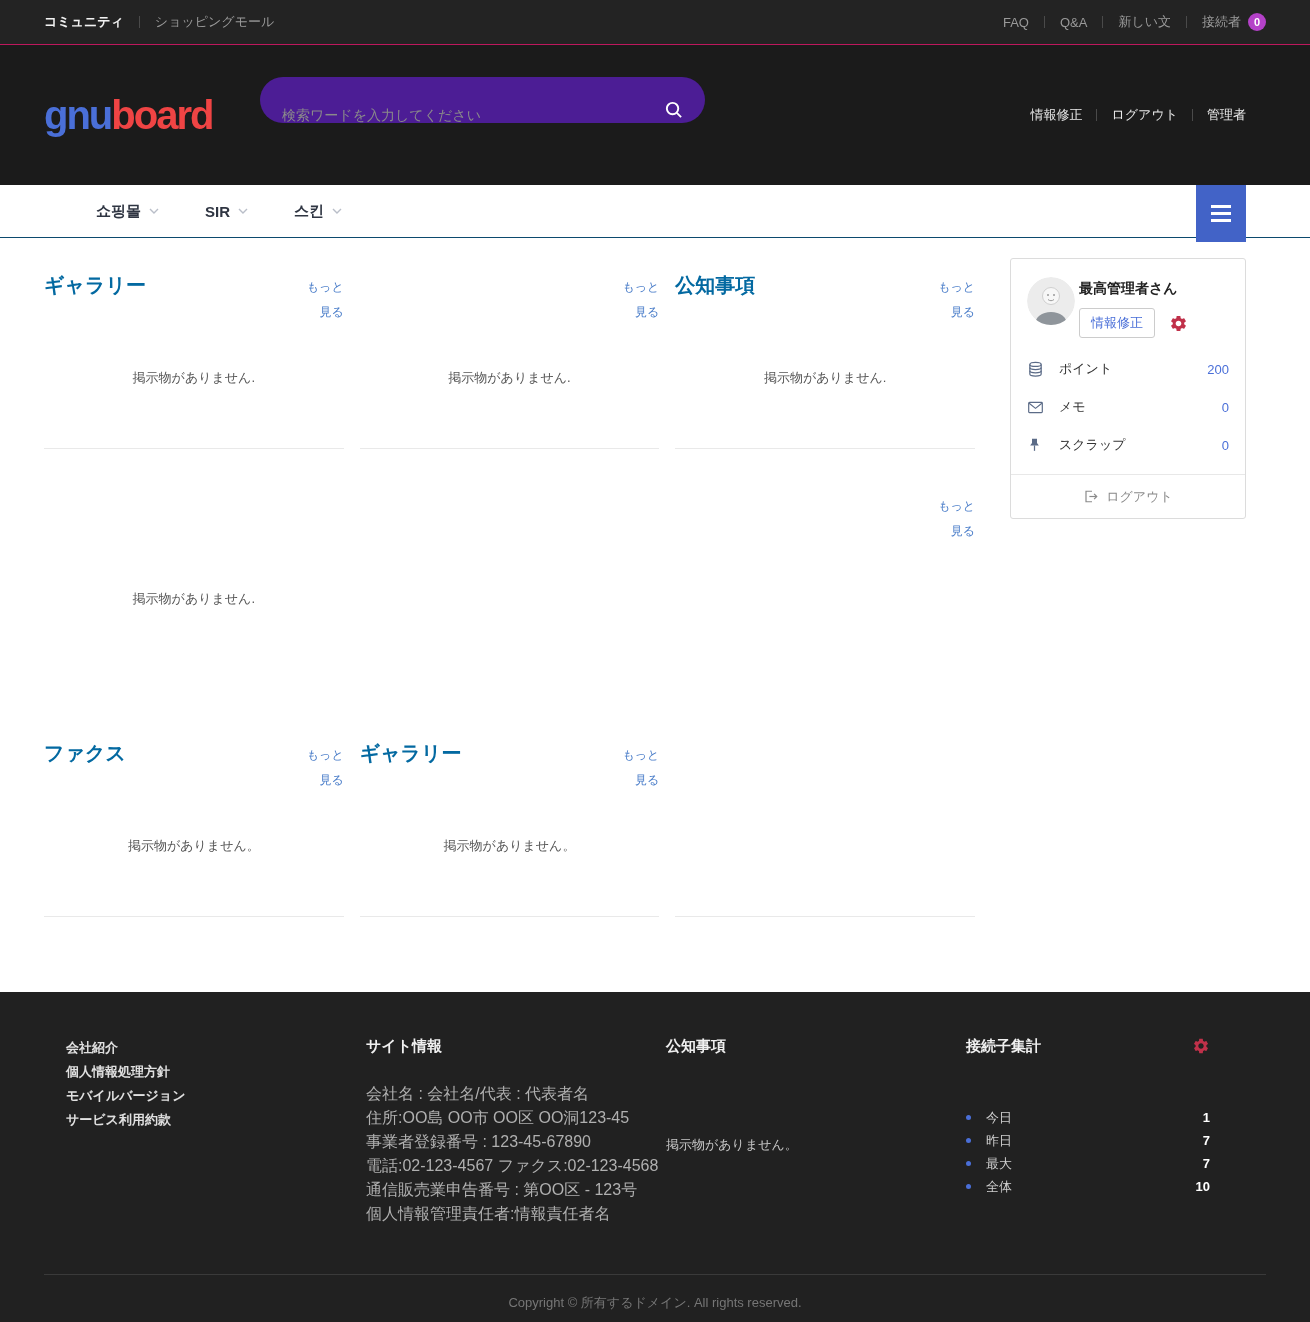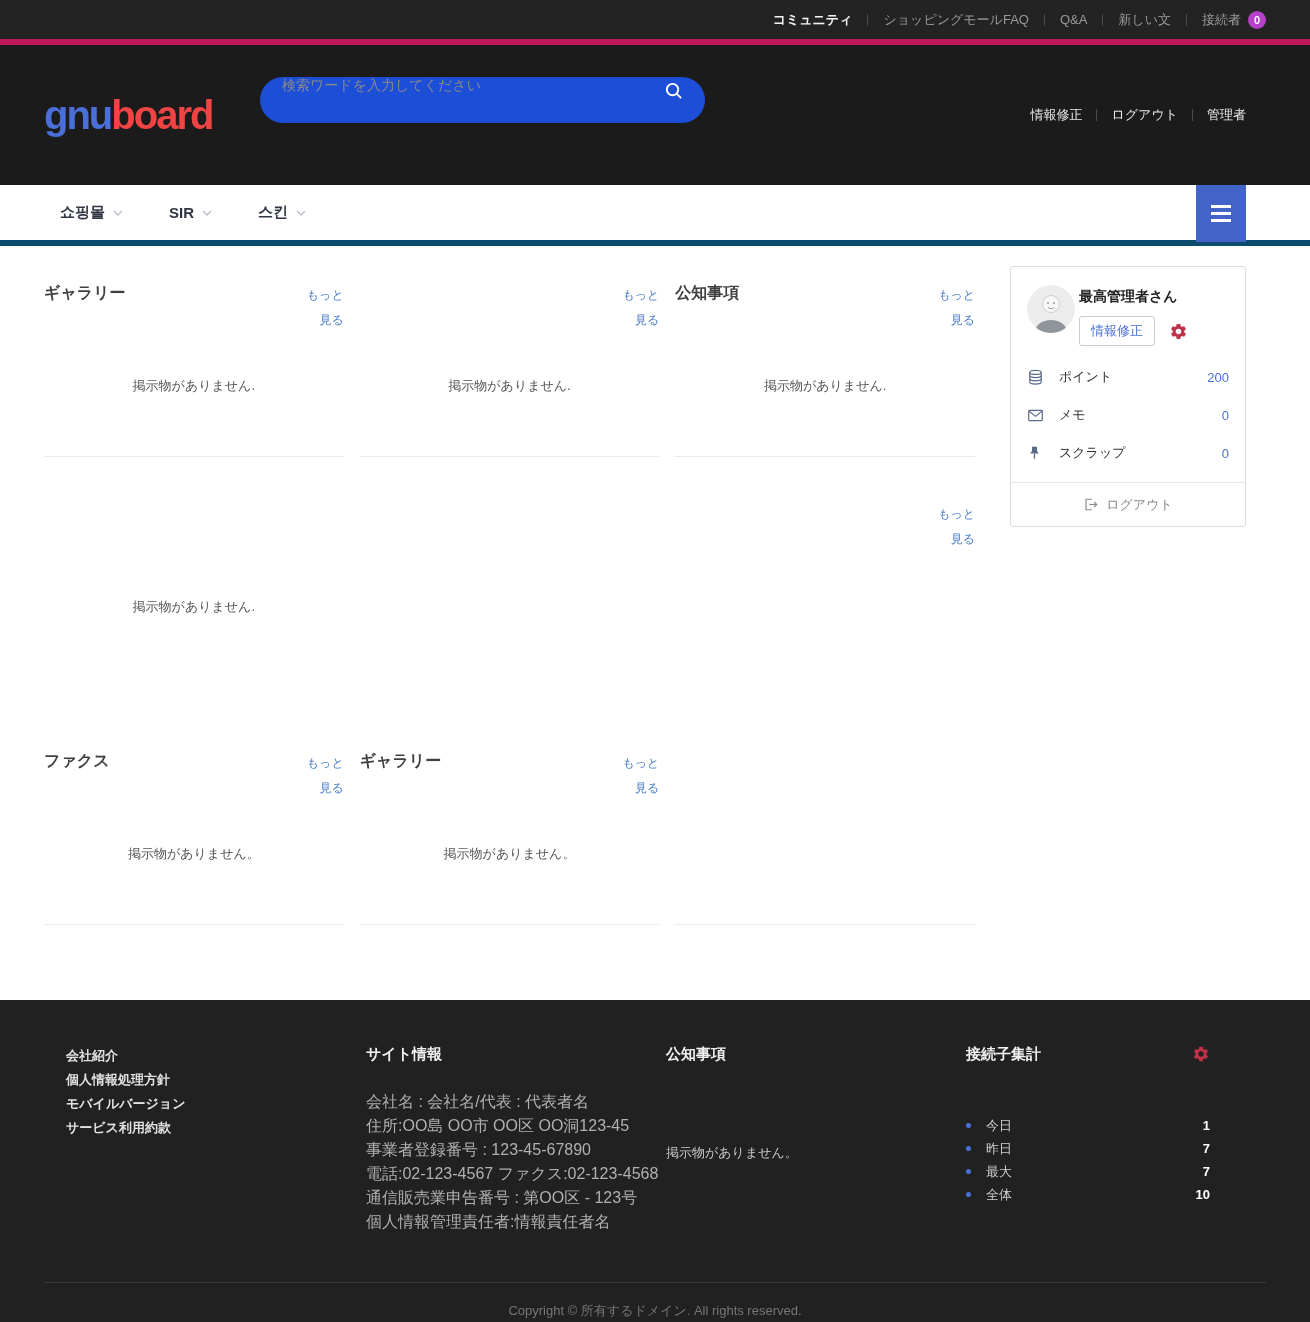--- a/index.html
+++ b/index.html
@@ -5,22 +5,22 @@
   * { margin:0; padding:0; box-sizing:border-box; }
   body {
     width:1310px; height:1322px; background:#fff; overflow:hidden;
     font-family:"Liberation Sans","DejaVu Sans",sans-serif;
     -webkit-font-smoothing:antialiased;
   }
   a { text-decoration:none; cursor:pointer; }
 
   
   .topbar {
-    height:45px; background:#232323; border-bottom:6px solid #be185d;
-    display:flex; align-items:center; justify-content:flex-end;
+    height:45px; background:#232323; border-bottom:1px solid #be185d;
+    display:flex; align-items:center; justify-content:space-between;
     padding:0 44px;
   }
   .tb-group { display:flex; align-items:center; }
   .tb-link { font-size:13px; color:#9a9a9a; }
   .tb-link.active { color:#f2f2f2; font-weight:bold; }
   .tb-div { width:1px; height:12px; background:#4a4a4a; margin:0 15px; }
   .badge {
     display:inline-flex; align-items:center; justify-content:center;
     width:18px; height:18px; border-radius:50%; background:#b441c8;
     color:#fff; font-size:11px; font-weight:bold; margin-left:7px;
@@ -30,57 +30,57 @@
   
   .header {
     height:140px; background:#1b1b1b; display:flex; align-items:center;
     padding:0 64px 0 44px; position:relative;
   }
   .logo { font-size:40px; font-weight:bold; letter-spacing:-2px; line-height:1; }
   .logo-gnu { color:#4a6fd8; }
   .logo-board { color:#ef4444; }
   .searchbar {
     position:absolute; left:260px; top:32px; width:445px; height:46px;
-    background:#1d4ed8; border-radius:23px; display:flex; align-items:flex-start;
+    background:#4c1d95; border-radius:23px; display:flex; align-items:flex-end;
     padding:0 18px 0 22px;
   }
   .searchbar input {
     flex:1; background:transparent; border:none; outline:none;
     color:#ddd; font-size:14px; font-family:inherit;
   }
   .searchbar input::placeholder { color:#8a8a8a; }
   .search-btn { background:transparent; border:none; cursor:pointer; display:flex; padding:4px; }
   .hdr-links { margin-left:auto; display:flex; align-items:center; }
   .hdr-link { font-size:13px; color:#e8e8e8; }
   .hdr-div { width:1px; height:12px; background:#4a4a4a; margin:0 14px; }
 
   
   .nav {
-    height:61px; background:#fff; border-bottom:6px solid #0c4a6e;
-    display:flex; align-items:center; padding-left:60px; position:relative;
+    height:53px; background:#fff; border-bottom:1px solid #0c4a6e;
+    display:flex; align-items:center; padding-left:96px; position:relative;
   }
   .nav-item {
     display:flex; align-items:center; gap:8px; margin-right:46px;
     font-size:15px; font-weight:bold; color:#2f3542; cursor:pointer;
   }
   .hamburger {
     position:absolute; right:64px; top:0; width:50px; height:57px;
     background:#4263c7; border:none; cursor:pointer;
     display:flex; flex-direction:column; align-items:center; justify-content:center; gap:4px;
   }
   .hamburger span { display:block; width:20px; height:3px; background:#fff; }
 
   
   .main { display:flex; padding:20px 64px 0 44px; }
   .content { width:931px; padding-bottom:75px; }
   .row { display:grid; grid-template-columns:repeat(3,1fr); column-gap:16px; }
   .section { min-width:0; }
   .row1 .section, .row3 .section { border-bottom:1px solid #e9e9e9; }
   .sec-head { display:flex; justify-content:space-between; align-items:flex-start; padding-top:17px; min-height:67px; }
-  .sec-title { font-size:16px; font-weight:bold; color:#404040; line-height:20px; }
+  .sec-title { font-size:20px; font-weight:bold; color:#0369a1; line-height:20px; }
   .more {
     width:40px; font-size:12px; color:#4a7dc9; line-height:25px;
     text-align:right; flex-shrink:0; word-break:break-all;
   }
   .sec-empty { text-align:center; font-size:13px; color:#555; line-height:15px; padding:45px 0 63px; }
   .row2 { min-height:277px; }
   .row2 .sec-empty { padding:142px 0 120px; }
   .row2 .sec-head { padding-top:45px; min-height:50px; }
 
   

